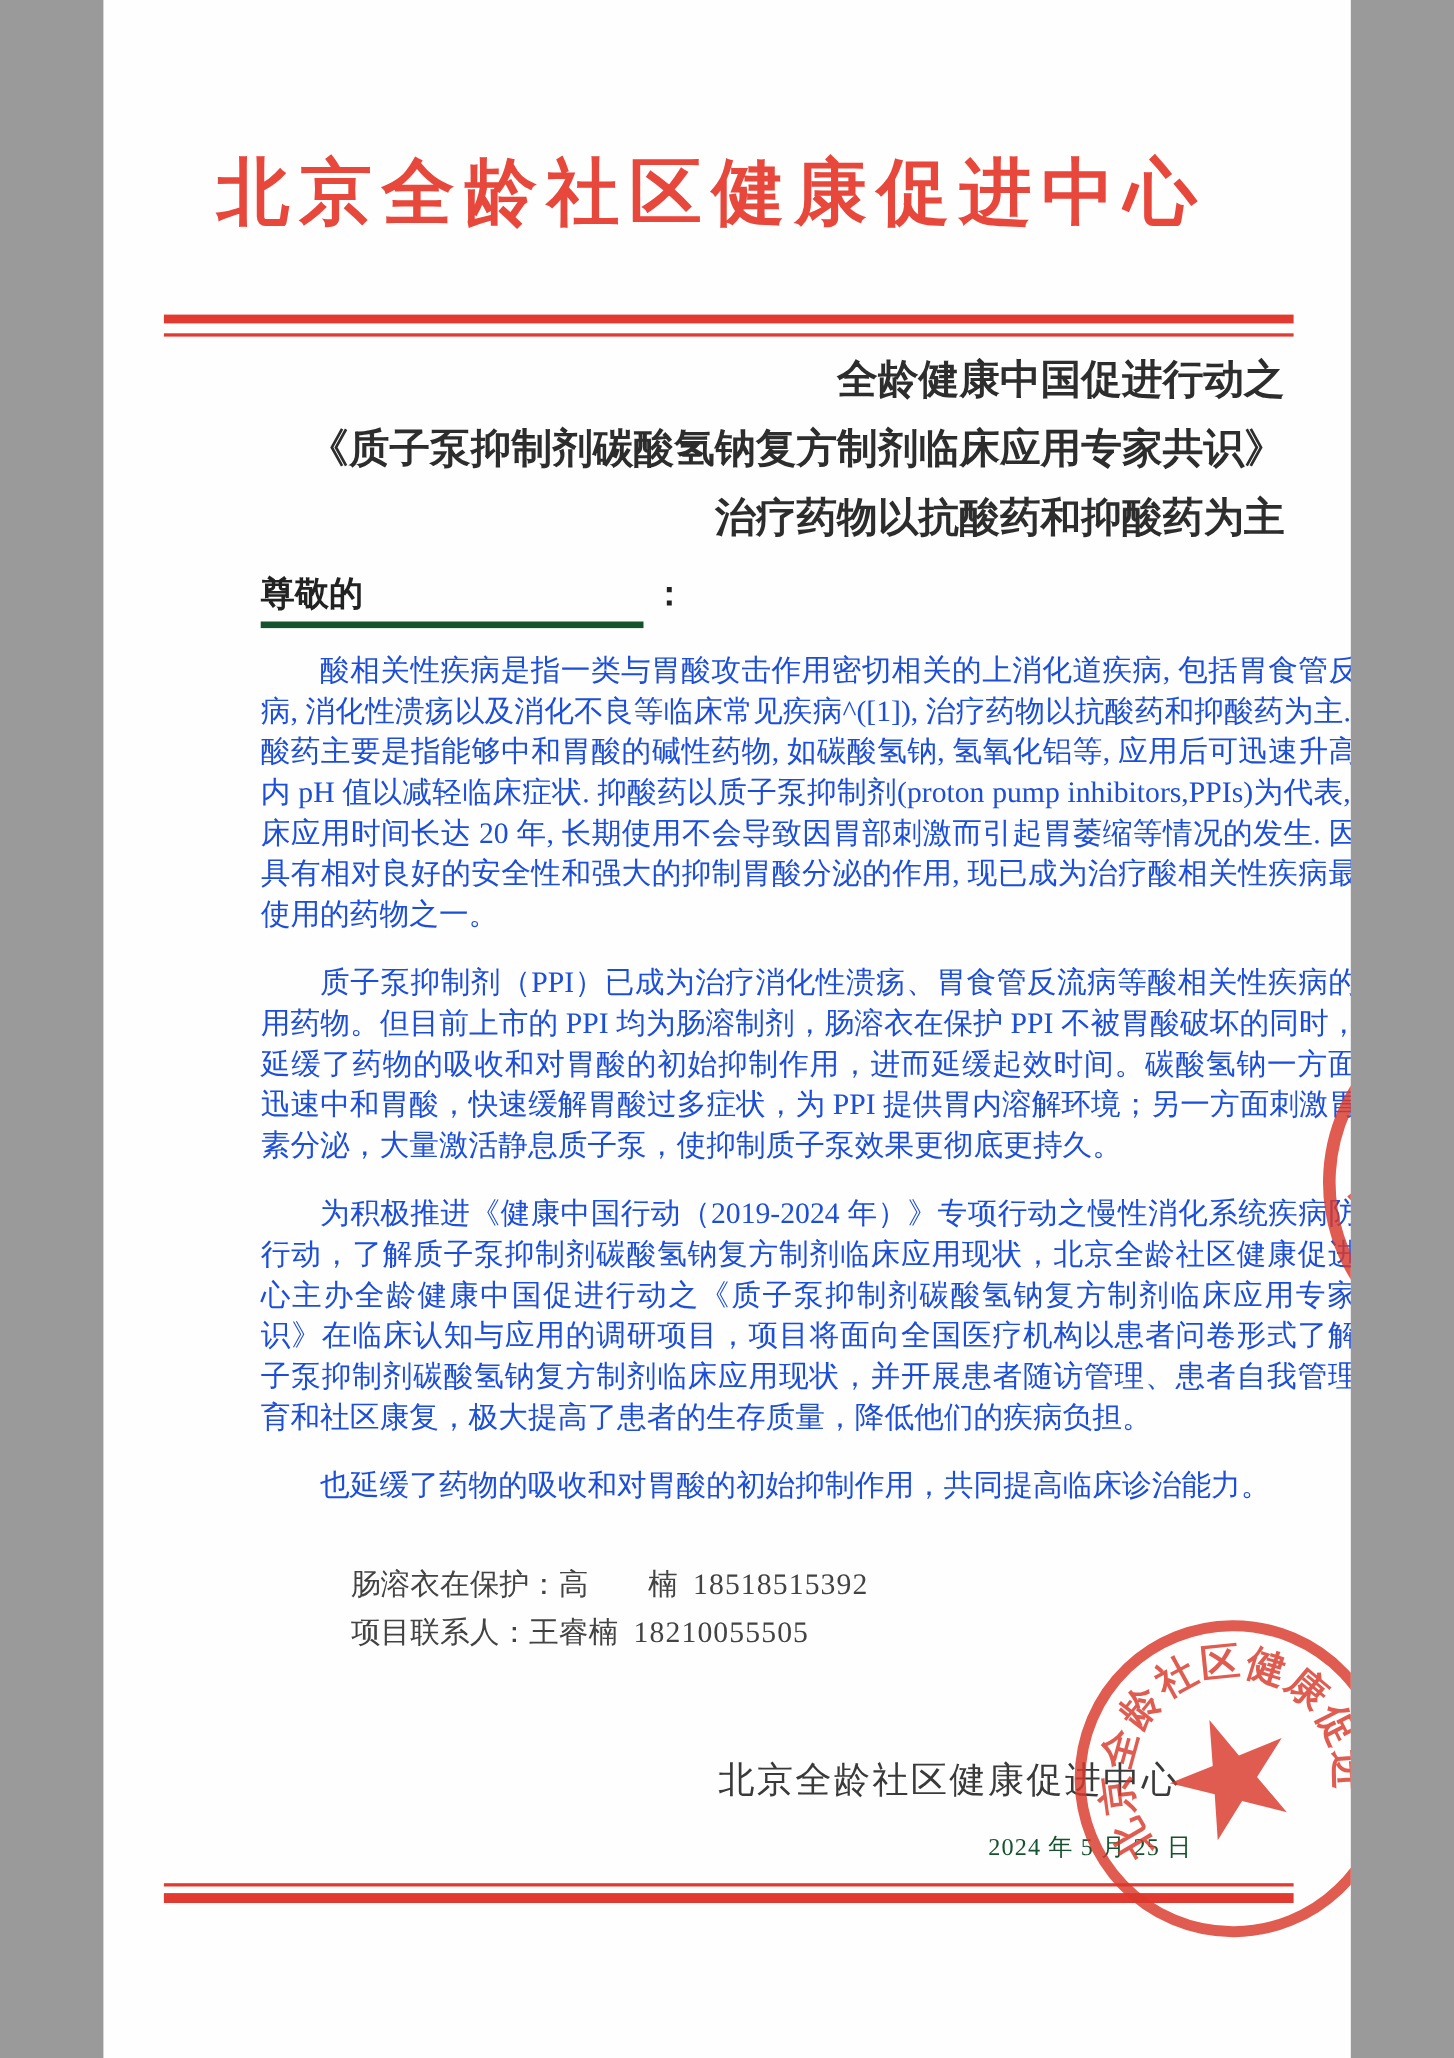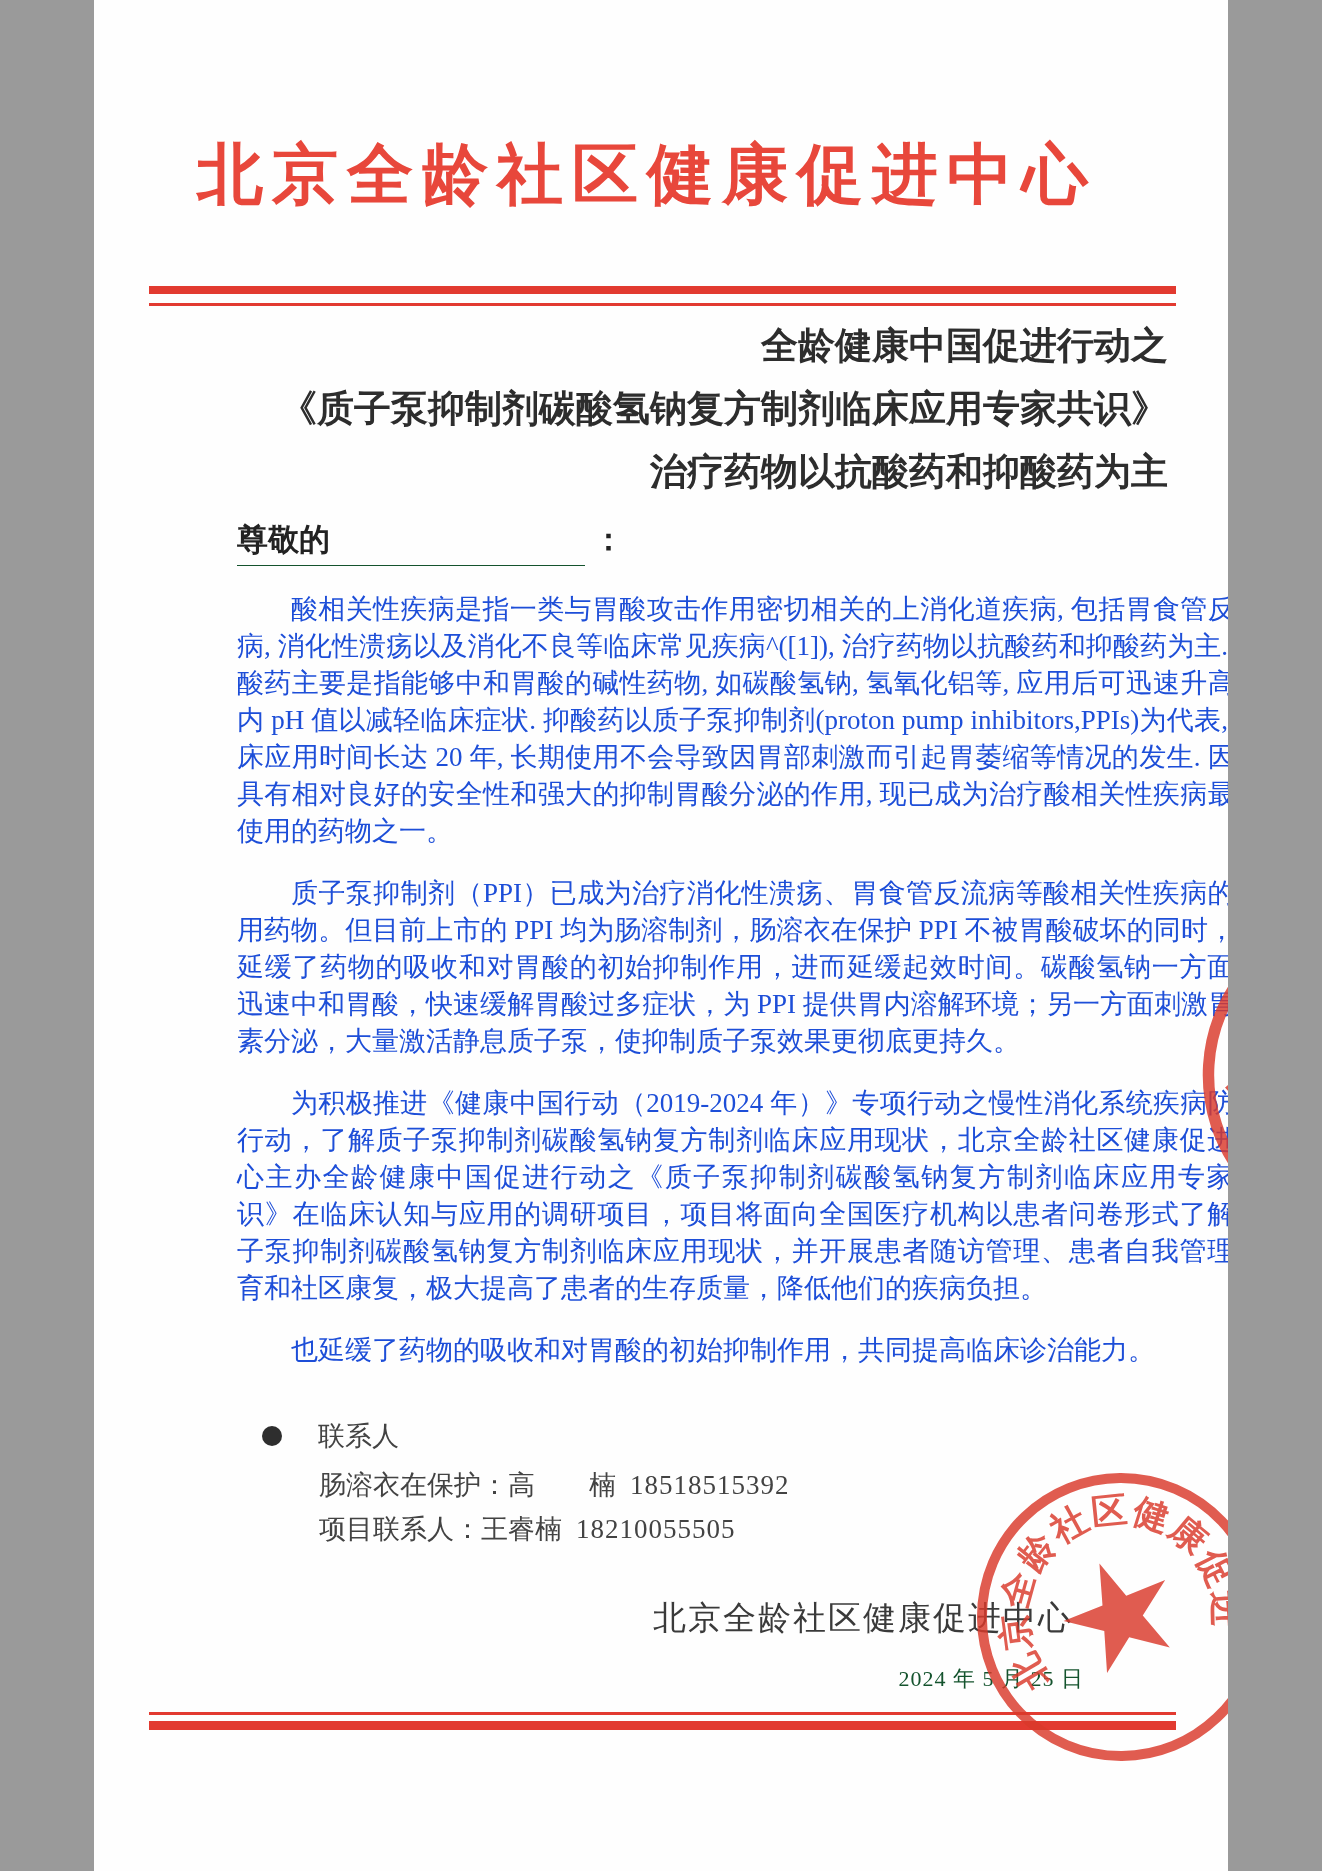--- a/index.html
+++ b/index.html
@@ -31,21 +31,21 @@
     text-align:right;color:#2d2d2d;
   }
   .title-line{font-size:37px;font-weight:600;line-height:63px;}
   
   .salutation{
     position:absolute;top:519px;left:143px;
     font-size:31px;font-weight:bold;color:#222;
   }
   .salute-underline{
     display:inline-block;
-    border-bottom:1px solid #14532d;
+    border-bottom:6px solid #14532d;
     padding-bottom:4px;
   }
   .salute-blank{display:inline-block;width:255px;}
   .salute-colon{font-weight:bold;margin-left:8px;}
   .letter-body{
     position:absolute;top:591px;left:143px;width:1025px;
     font-size:27px;line-height:37px;
     text-align:justify;
     color:#1d4ed8;
   }
@@ -100,24 +100,20 @@
   <div class="salutation"><span class="salute-underline"><span>尊敬的</span><span class="salute-blank"></span></span><span class="salute-colon">：</span></div>
 
   <div class="letter-body">
     <p>酸相关性疾病是指一类与胃酸攻击作用密切相关的上消化道疾病, 包括胃食管反流病, 消化性溃疡以及消化不良等临床常见疾病^([1]), 治疗药物以抗酸药和抑酸药为主. 抗酸药主要是指能够中和胃酸的碱性药物, 如碳酸氢钠, 氢氧化铝等, 应用后可迅速升高胃内 pH 值以减轻临床症状. 抑酸药以质子泵抑制剂(proton pump inhibitors,PPIs)为代表, 临床应用时间长达 20 年, 长期使用不会导致因胃部刺激而引起胃萎缩等情况的发生. 因其具有相对良好的安全性和强大的抑制胃酸分泌的作用, 现已成为治疗酸相关性疾病最常使用的药物之一。</p>
     <p>质子泵抑制剂（PPI）已成为治疗消化性溃疡、胃食管反流病等酸相关性疾病的常用药物。但目前上市的 PPI 均为肠溶制剂，肠溶衣在保护 PPI 不被胃酸破坏的同时，也延缓了药物的吸收和对胃酸的初始抑制作用，进而延缓起效时间。碳酸氢钠一方面可迅速中和胃酸，快速缓解胃酸过多症状，为 PPI 提供胃内溶解环境；另一方面刺激胃泌素分泌，大量激活静息质子泵，使抑制质子泵效果更彻底更持久。</p>
     <p>为积极推进《健康中国行动（2019-2024 年）》专项行动之慢性消化系统疾病防治行动，了解质子泵抑制剂碳酸氢钠复方制剂临床应用现状，北京全龄社区健康促进中心主办全龄健康中国促进行动之《质子泵抑制剂碳酸氢钠复方制剂临床应用专家共识》在临床认知与应用的调研项目，项目将面向全国医疗机构以患者问卷形式了解质子泵抑制剂碳酸氢钠复方制剂临床应用现状，并开展患者随访管理、患者自我管理教育和社区康复，极大提高了患者的生存质量，降低他们的疾病负担。</p>
     <p>也延缓了药物的吸收和对胃酸的初始抑制作用，共同提高临床诊治能力。</p>
   </div>
 
   <div class="contacts">
-    <div class="contacts-heading">
-      <span class="bullet-dot"></span>
-      <span>联系人</span>
-    </div>
     <div class="contact-row">
       <span>肠溶衣在保护：</span><span>高　　楠</span><span class="contact-phone">18518515392</span>
     </div>
     <div class="contact-row">
       <span>项目联系人：</span><span>王睿楠</span><span class="contact-phone">18210055505</span>
     </div>
   </div>
 
   <div class="signature-org">北京全龄社区健康促进中心</div>
   <div class="signature-date">2024 年 5 月 25 日</div>

